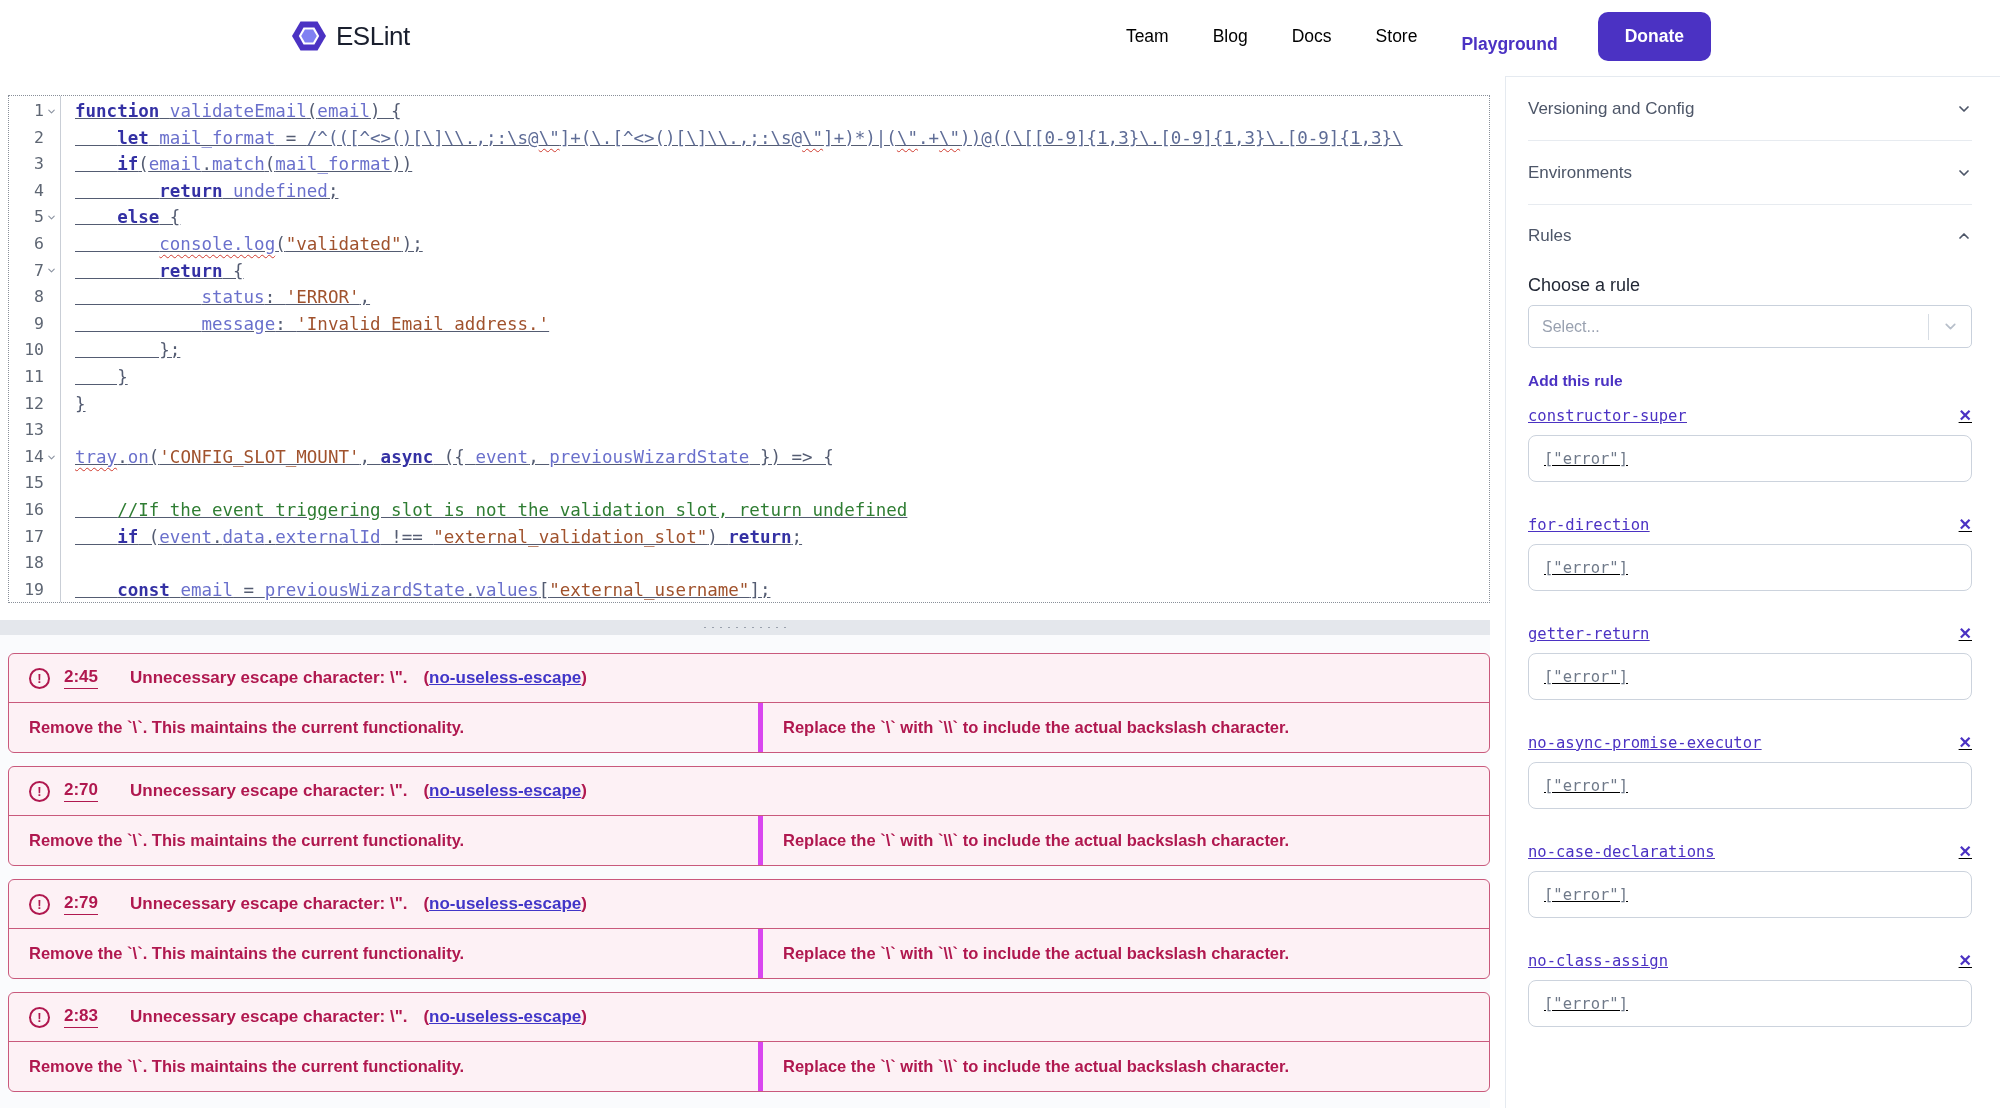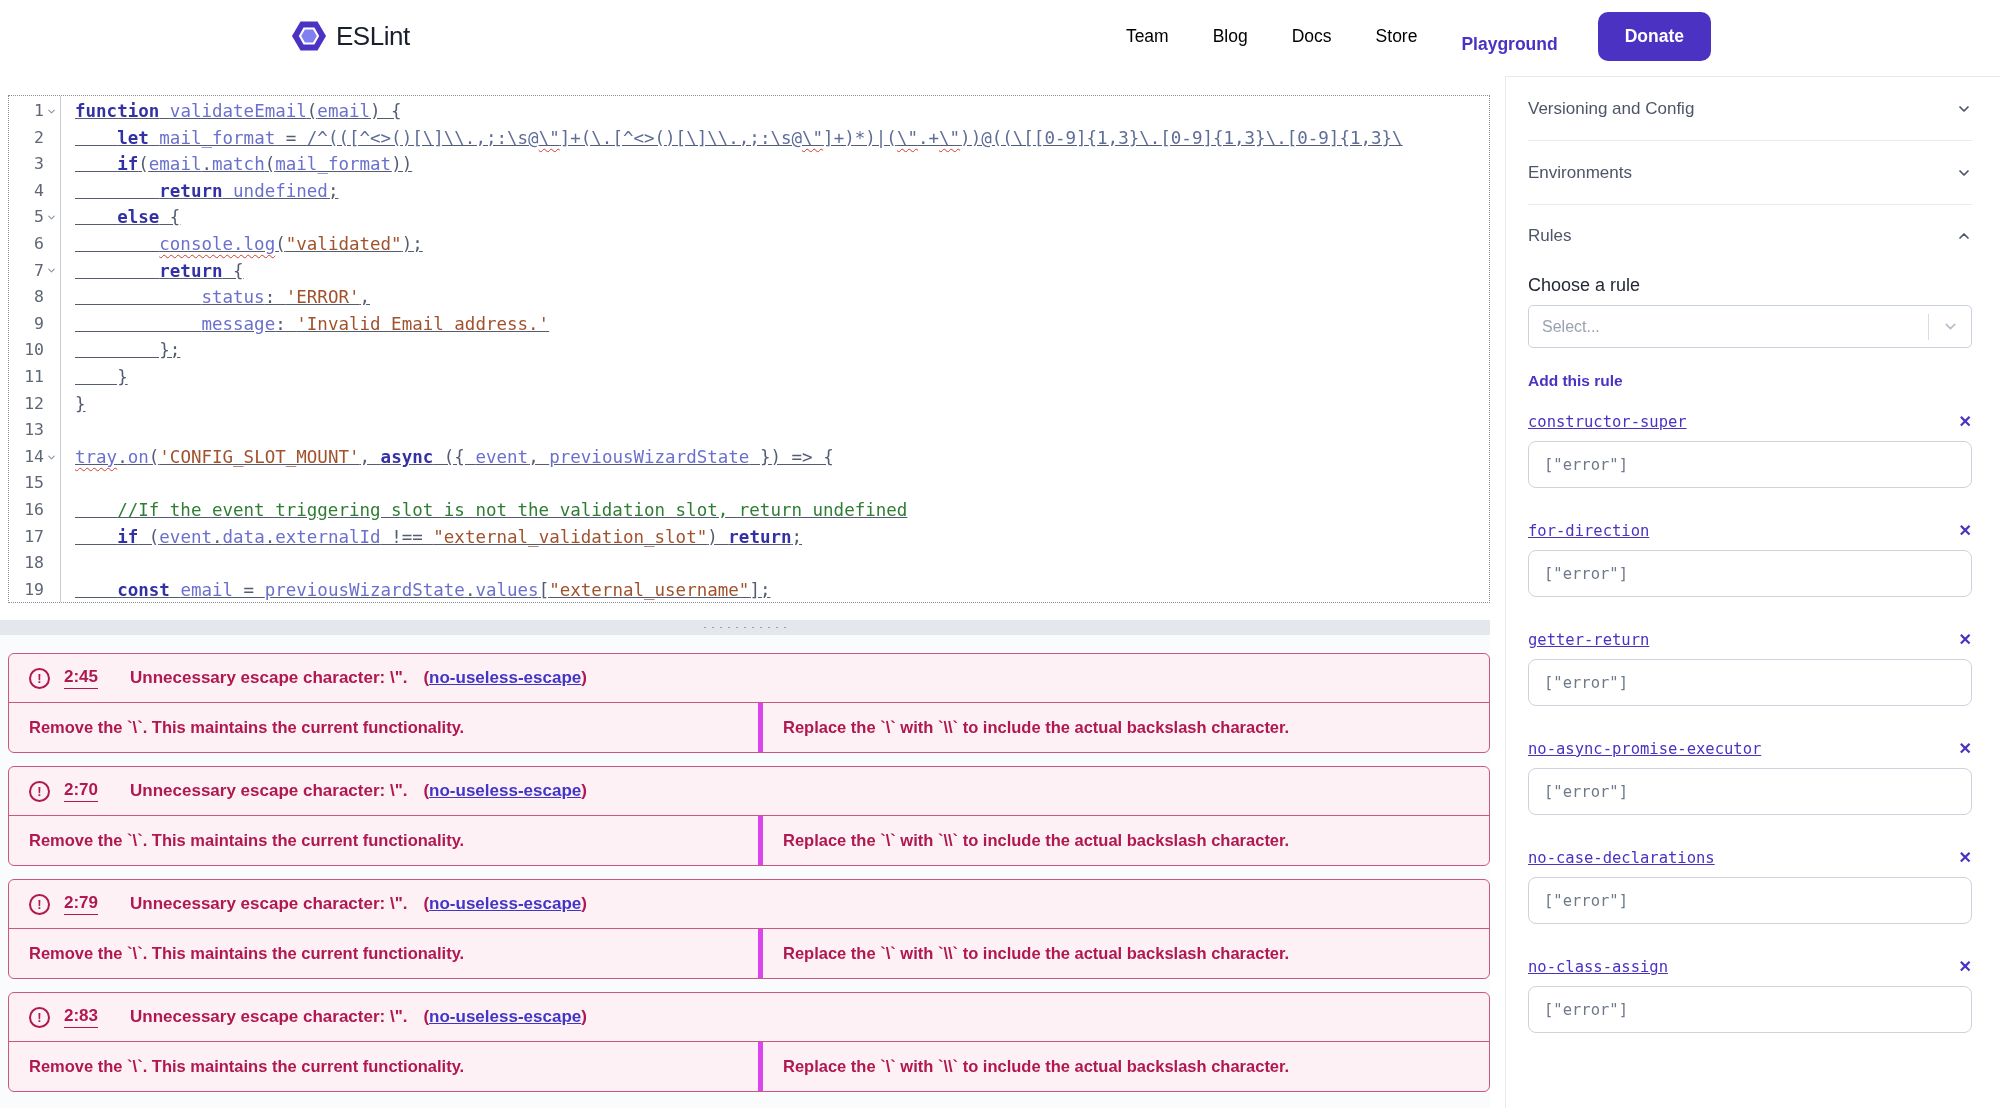--- a/index.html
+++ b/index.html
@@ -53,21 +53,21 @@
   .acc-row.expanded { border-bottom:none; height:62px;gap:48px; }
   .acc-chev { display:flex; color:#4d5668; }
   #rules-content { }
   #choose-label { margin-top:8px; font-size:18px; color:#232936; }
   #rule-select { margin-top:9px; height:43px; border:1px solid #c9d1dc; border-radius:5px; display:flex; align-items:center; justify-content:space-between; padding-left:13px; cursor:pointer; background:#fff; }
   #select-placeholder { color:#99a1b0; font-size:16px; }
   #select-right { display:flex; align-items:center; height:100%; }
   #select-sep { width:1px; height:26px; background:#d7dde4; }
   #select-chev { width:42px; display:flex; justify-content:center; color:#b7bfca; }
   #add-rule-btn { margin-top:24px; font-weight:bold; color:#4b32c3; font-size:15.5px; cursor:pointer; display:inline-block; }
-  #rules-list { margin-top:23px; }
+  #rules-list { margin-top:17px;text-decoration:underline; }
   .rule-item { margin-bottom:34px; }
   .rule-head { display:flex; justify-content:space-between; align-items:center; margin-bottom:10px; }
   .rule-link { font-family:"DejaVu Sans Mono", monospace; font-size:15.5px; color:#4b32c3; text-decoration:underline; cursor:pointer; }
   .rule-x { color:#4b32c3; font-weight:900; font-size:16px; cursor:pointer; line-height:1; }
   .rule-config { height:47px; border:1px solid #ccd3dd; border-radius:8px; display:flex; align-items:center; padding-left:15px; font-family:"DejaVu Sans Mono", monospace; font-size:15.5px; color:#6f7989; background:#fff; }
 </style>
 </head>
 <body>
 
 <div id="header">

